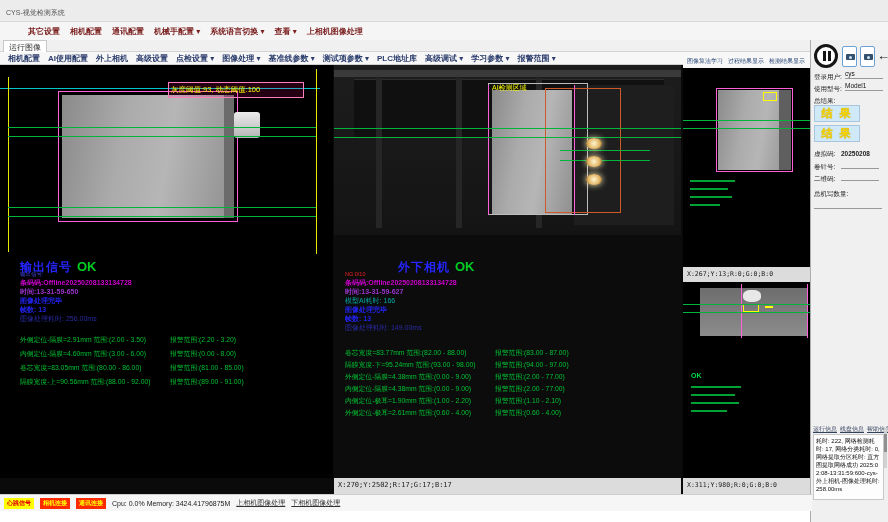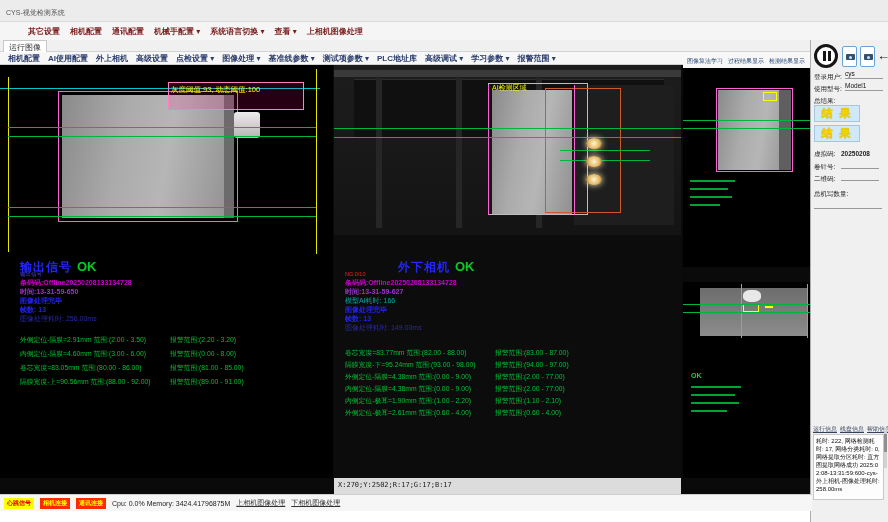--- a/index.html
+++ b/index.html
@@ -123,21 +123,21 @@
     <div class="vline y" style="left:8px;top:12px;height:175px;"></div>
     <div class="vline y" style="left:316px;top:4px;height:185px;"></div>
     <div class="gray-block" style="left:62px;top:30px;width:172px;height:123px;"></div>
     <div class="abs" style="left:224px;top:30px;width:10px;height:123px;background:#6b6b6b;"></div>
     <div class="abs" style="left:58px;top:26px;width:180px;height:131px;border:1px solid #ff5fd7;"></div>
     <div class="abs" style="left:234px;top:47px;width:26px;height:26px;background:linear-gradient(#ececec,#b5b5b5);border-radius:3px;"></div>
     <div class="hline g" style="left:8px;top:62px;width:308px;"></div>
     <div class="hline g" style="left:8px;top:71px;width:308px;"></div>
     <div class="hline g" style="left:8px;top:142px;width:308px;"></div>
     <div class="hline g" style="left:8px;top:151px;width:308px;"></div>
-    <div class="abs" style="left:168px;top:17px;width:136px;height:28px;border:1px solid #ff7fbf;background:rgba(255,0,128,0.14);">
+    <div class="abs" style="left:168px;top:17px;width:136px;height:16px;border:1px solid #ff7fbf;background:rgba(255,0,128,0.14);">
       <span class="overlay-label" style="left:2px;top:2px;font-size:7.5px;">灰度阈值:93, 动态阈值:100</span>
     </div>
 
     <div class="abs" style="left:20px;top:192px;">
       <span class="cam-title">输出信号</span><span class="ok-big">OK</span>
     </div>
     <div class="abs t-tiny-blue" style="left:20px;top:206px;">输出信号:</div>
     <div class="abs t-mag" style="left:20px;top:213px;">条码码:Offline20250208133134728</div>
     <div class="abs t-pur" style="left:20px;top:222px;">时间:13-31-59-650</div>
     <div class="abs t-blue" style="left:20px;top:231px;">图像处理完毕</div>
@@ -213,36 +213,38 @@
     <div class="abs" style="left:96px;top:22px;width:12px;height:80px;background:#5f5f5f;"></div>
     <div class="abs" style="left:33px;top:20px;width:77px;height:84px;border:1px solid #ff5fd7;"></div>
     <div class="abs" style="left:80px;top:24px;width:14px;height:9px;border:1px solid #ffff00;"></div>
     <div class="hline g" style="left:0;top:52px;width:127px;"></div>
     <div class="hline g" style="left:0;top:60px;width:127px;"></div>
     <div class="bar-green" style="left:7px;top:112px;width:45px;"></div>
     <div class="bar-green" style="left:7px;top:120px;width:38px;"></div>
     <div class="bar-green" style="left:7px;top:128px;width:42px;"></div>
     <div class="bar-green" style="left:7px;top:136px;width:30px;"></div>
   </div>
+  <div class="coordbar" id="coord-rt" style="left:683px;top:267px;width:127px;height:15px;font-size:6.5px;">X:267;Y:13;R:0;G:0;B:0</div>
 
   <div class="view" style="left:683px;top:282px;width:127px;height:196px;">
     <div class="abs" style="left:17px;top:6px;width:108px;height:48px;background:linear-gradient(180deg,#6d6d6d,#8c8c8c);"></div>
     <div class="abs" style="left:60px;top:8px;width:18px;height:12px;background:#e8e8e8;border-radius:40%;"></div>
     <div class="abs" style="left:60px;top:22px;width:16px;height:8px;border:1px solid #ffff00;"></div>
     <div class="abs" style="left:82px;top:24px;width:8px;height:2px;background:#ffff00;"></div>
     <div class="vline m" style="left:58px;top:2px;height:54px;"></div>
     <div class="vline m" style="left:124px;top:2px;height:54px;"></div>
     <div class="hline g" style="left:0;top:22px;width:127px;"></div>
     <div class="hline g" style="left:0;top:30px;width:127px;"></div>
     <div class="abs" style="left:8px;top:90px;font-size:7px;font-weight:bold;color:#00dd44;">OK</div>
     <div class="bar-green" style="left:8px;top:104px;width:50px;"></div>
     <div class="bar-green" style="left:8px;top:112px;width:44px;"></div>
     <div class="bar-green" style="left:8px;top:120px;width:48px;"></div>
     <div class="bar-green" style="left:8px;top:128px;width:36px;"></div>
   </div>
+  <div class="coordbar" id="coord-rb" style="left:683px;top:478px;width:127px;height:16px;font-size:6.5px;">X:311;Y:980;R:0;G:0;B:0</div>
 
   <div class="abs" id="side-panel">
     <div class="pause-btn">
       <div class="pause-bar" style="left:6px;"></div>
       <div class="pause-bar" style="left:11px;"></div>
     </div>
     <div class="icon-btn" style="left:31px;top:6px;">
       <div class="cam-body"></div>
       <div class="cam-lens"></div>
     </div>

